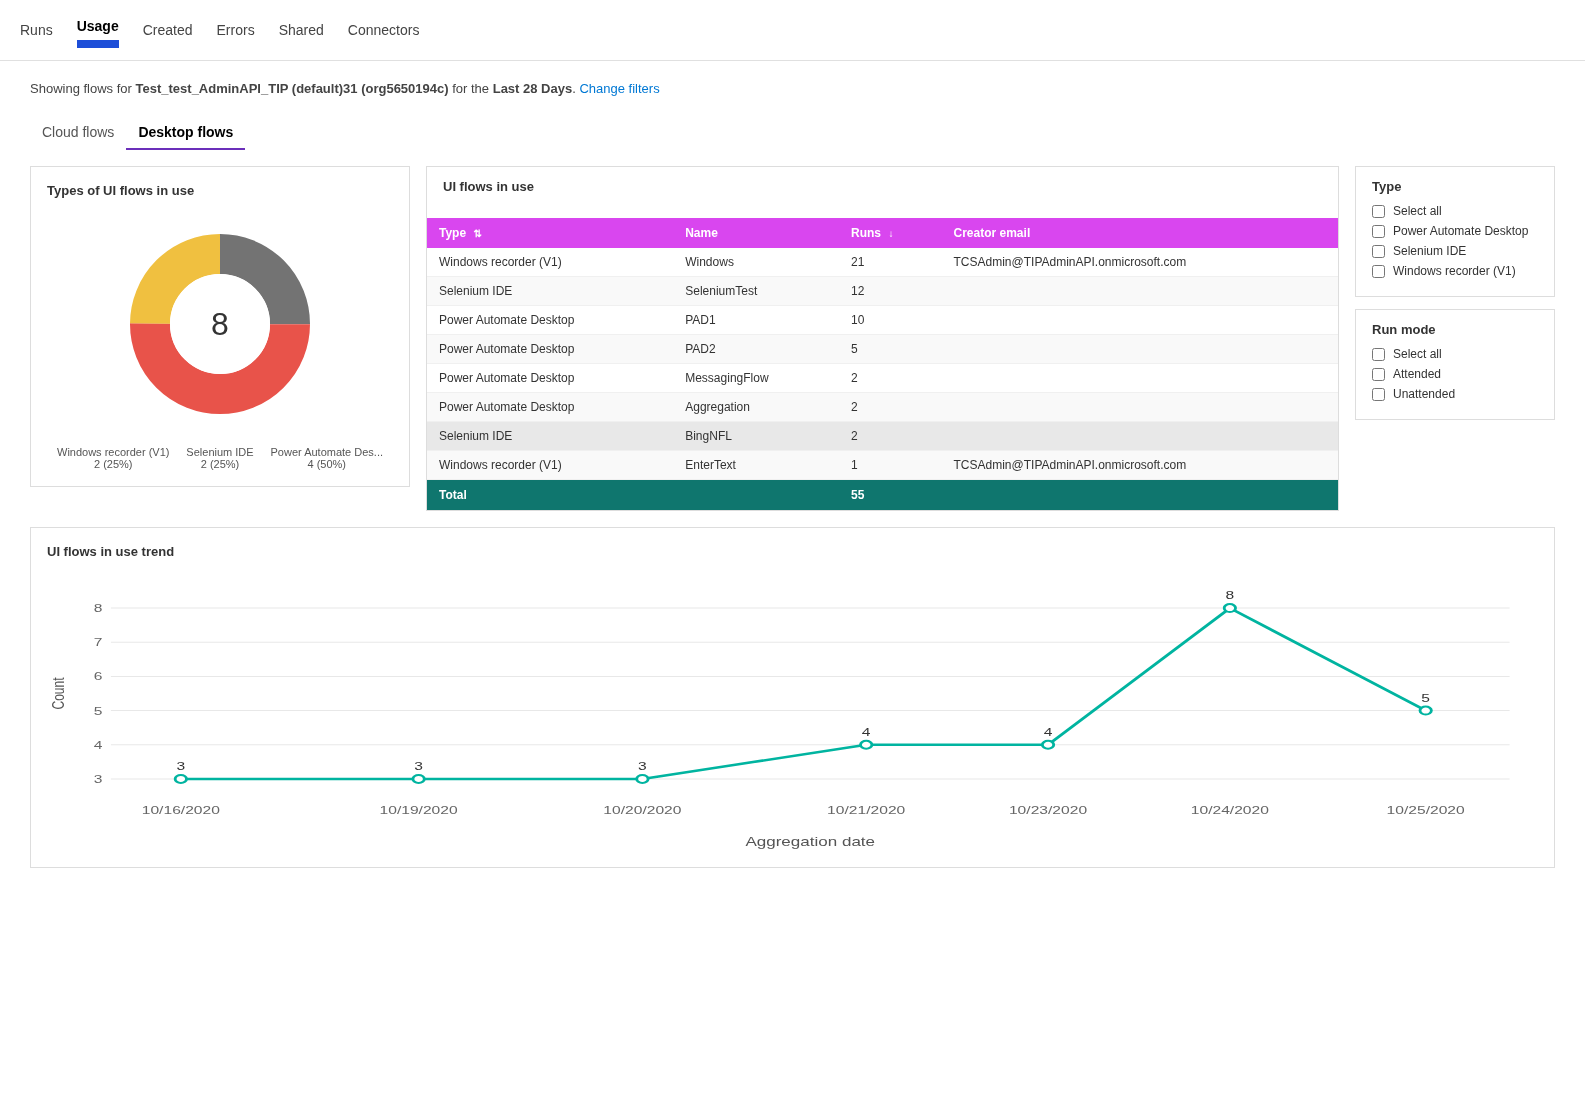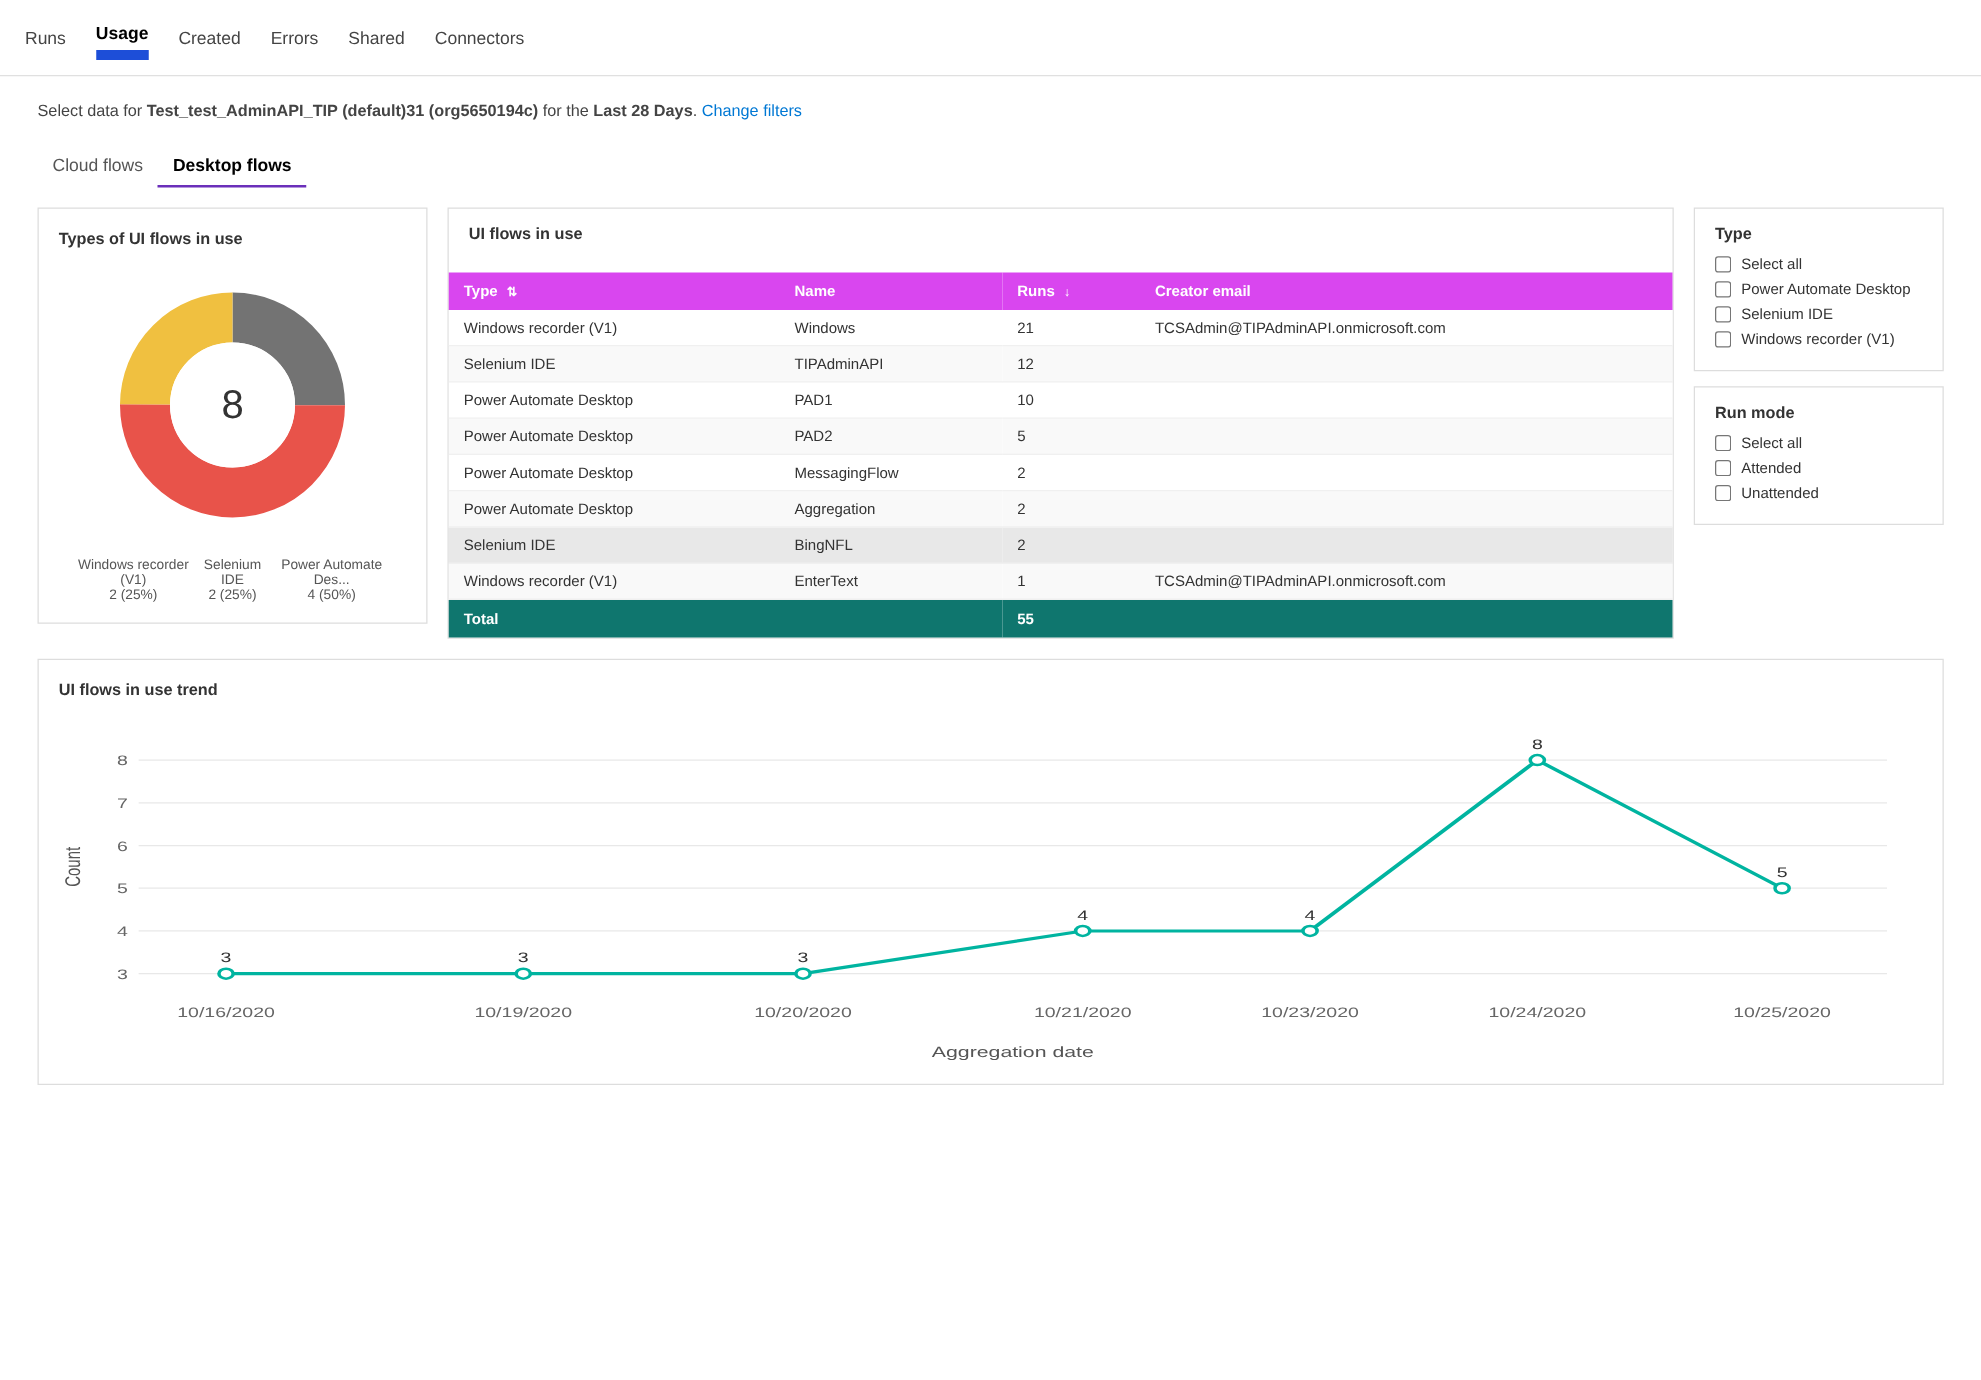--- a/index.html
+++ b/index.html
@@ -15,21 +15,21 @@
     .subtitle strong { font-weight: 700; }
     .subtitle a { color: #0078d4; text-decoration: none; cursor: pointer; }
 
     .flow-tabs { display: flex; gap: 0; margin-bottom: 16px; }
     .flow-tab { font-size: 14px; color: #555; padding: 8px 12px; cursor: pointer; border-bottom: 2px solid transparent; }
     .flow-tab.active { font-weight: 700; color: #000; border-bottom: 2px solid #6b2fba; }
 
     .main-row { display: flex; gap: 16px; align-items: flex-start; }
 
     
-    .donut-panel { border: 1px solid #ddd; padding: 16px; width: 312px; min-height: 320px; flex-shrink: 0; }
+    .donut-panel { border: 1px solid #ddd; padding: 16px; width: 380px; min-height: 320px; flex-shrink: 0; }
     .panel-title { font-size: 13px; font-weight: 600; margin-bottom: 16px; }
 
     .donut-container { position: relative; width: 220px; height: 220px; margin: 0 auto; }
     .donut-label { position: absolute; top: 50%; left: 50%; transform: translate(-50%, -50%); font-size: 32px; font-weight: 300; color: #333; }
     .donut-legends { display: flex; justify-content: space-between; margin-top: 12px; padding: 0 10px; }
     .legend-item { font-size: 11px; color: #555; text-align: center; }
     .legend-item .legend-name { font-size: 11px; }
     .legend-item .legend-val { font-size: 11px; }
 
     
@@ -72,21 +72,21 @@
     <a class="nav-item active">Usage</a>
     <a class="nav-item">Created</a>
     <a class="nav-item">Errors</a>
     <a class="nav-item">Shared</a>
     <a class="nav-item">Connectors</a>
   </nav>
 
 <div class="content">
 
   <p class="subtitle">
-    <span>Select data for</span>
+    <span>Showing flows for</span>
     <strong>Test_test_AdminAPI_TIP (default)31 (org5650194c)</strong>
     <span>for the</span>
     <strong>Last 28 Days</strong>.
     <a>Change filters</a>
   </p>
 
   <div class="flow-tabs">
   <div class="flow-tab">Cloud flows</div>
       <div class="flow-tab active">Desktop flows</div>
     </div>
@@ -136,21 +136,21 @@
         </thead>
         <tbody id="table-body">
         <tr>
               <td>Windows recorder (V1)</td>
               <td>Windows</td>
               <td>21</td>
               <td>TCSAdmin@TIPAdminAPI.onmicrosoft.com</td>
             </tr>
             <tr>
               <td>Selenium IDE</td>
-              <td>TIPAdminAPI</td>
+              <td>SeleniumTest</td>
               <td>12</td>
               <td></td>
             </tr>
             <tr>
               <td>Power Automate Desktop</td>
               <td>PAD1</td>
               <td>10</td>
               <td></td>
             </tr>
             <tr>

